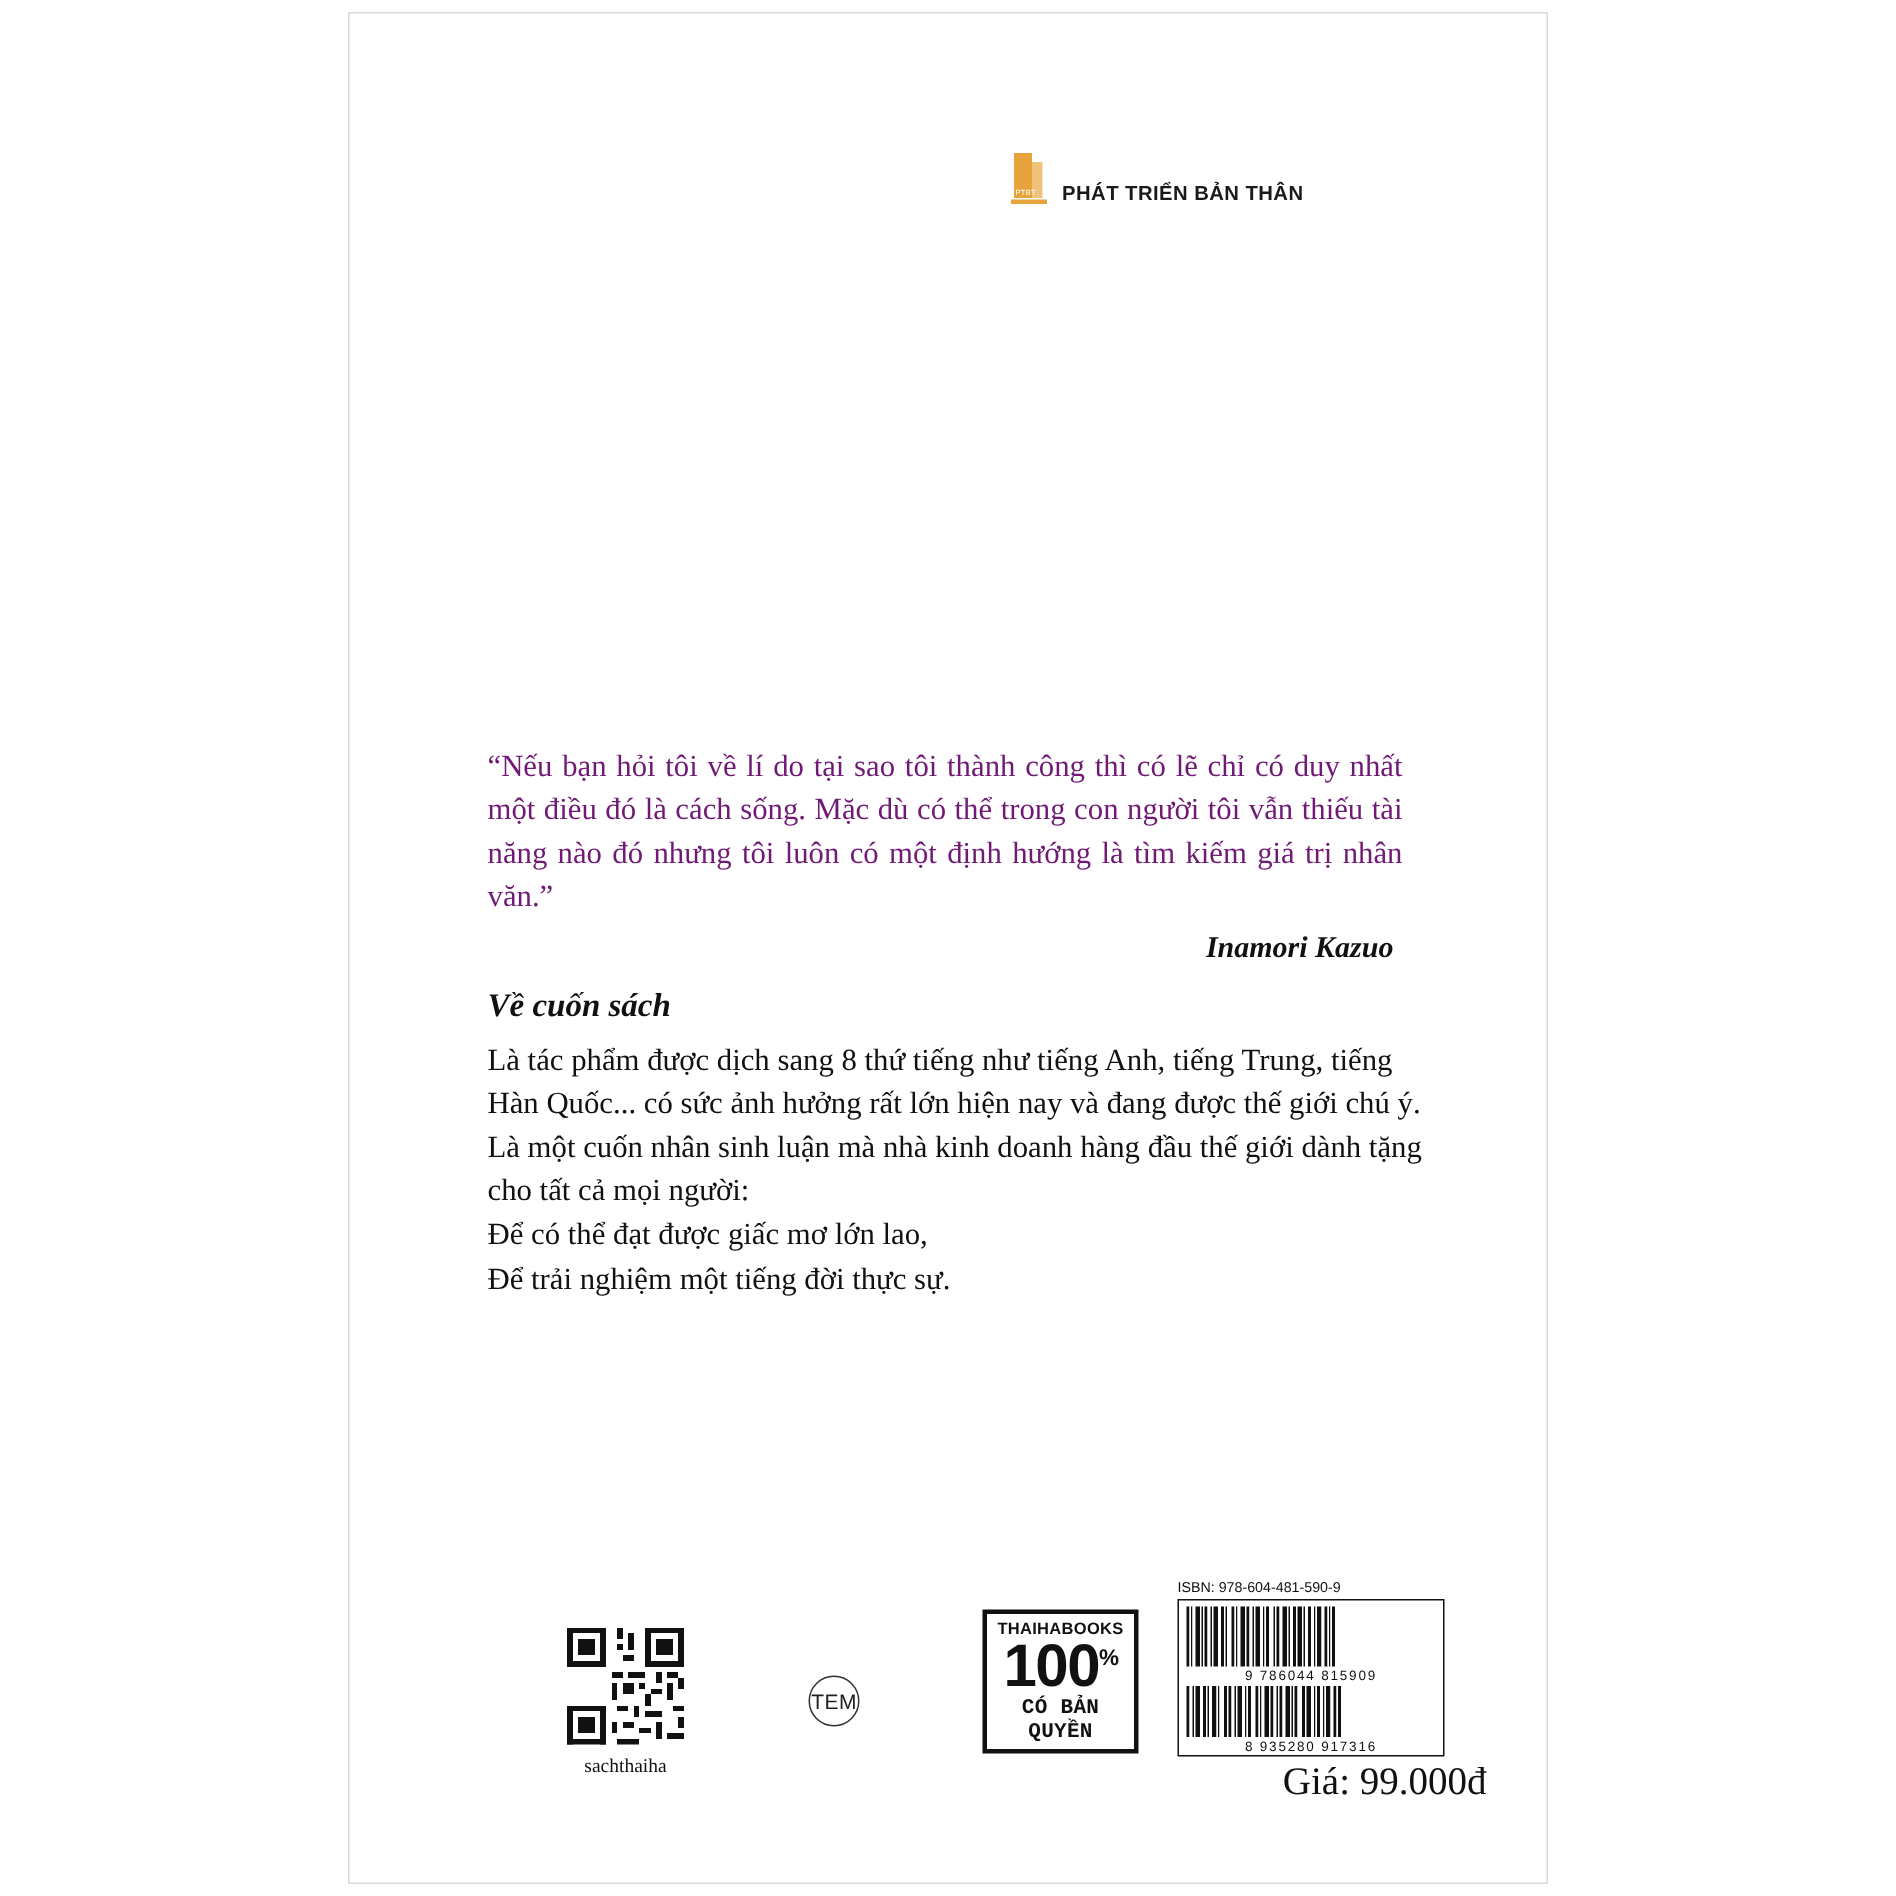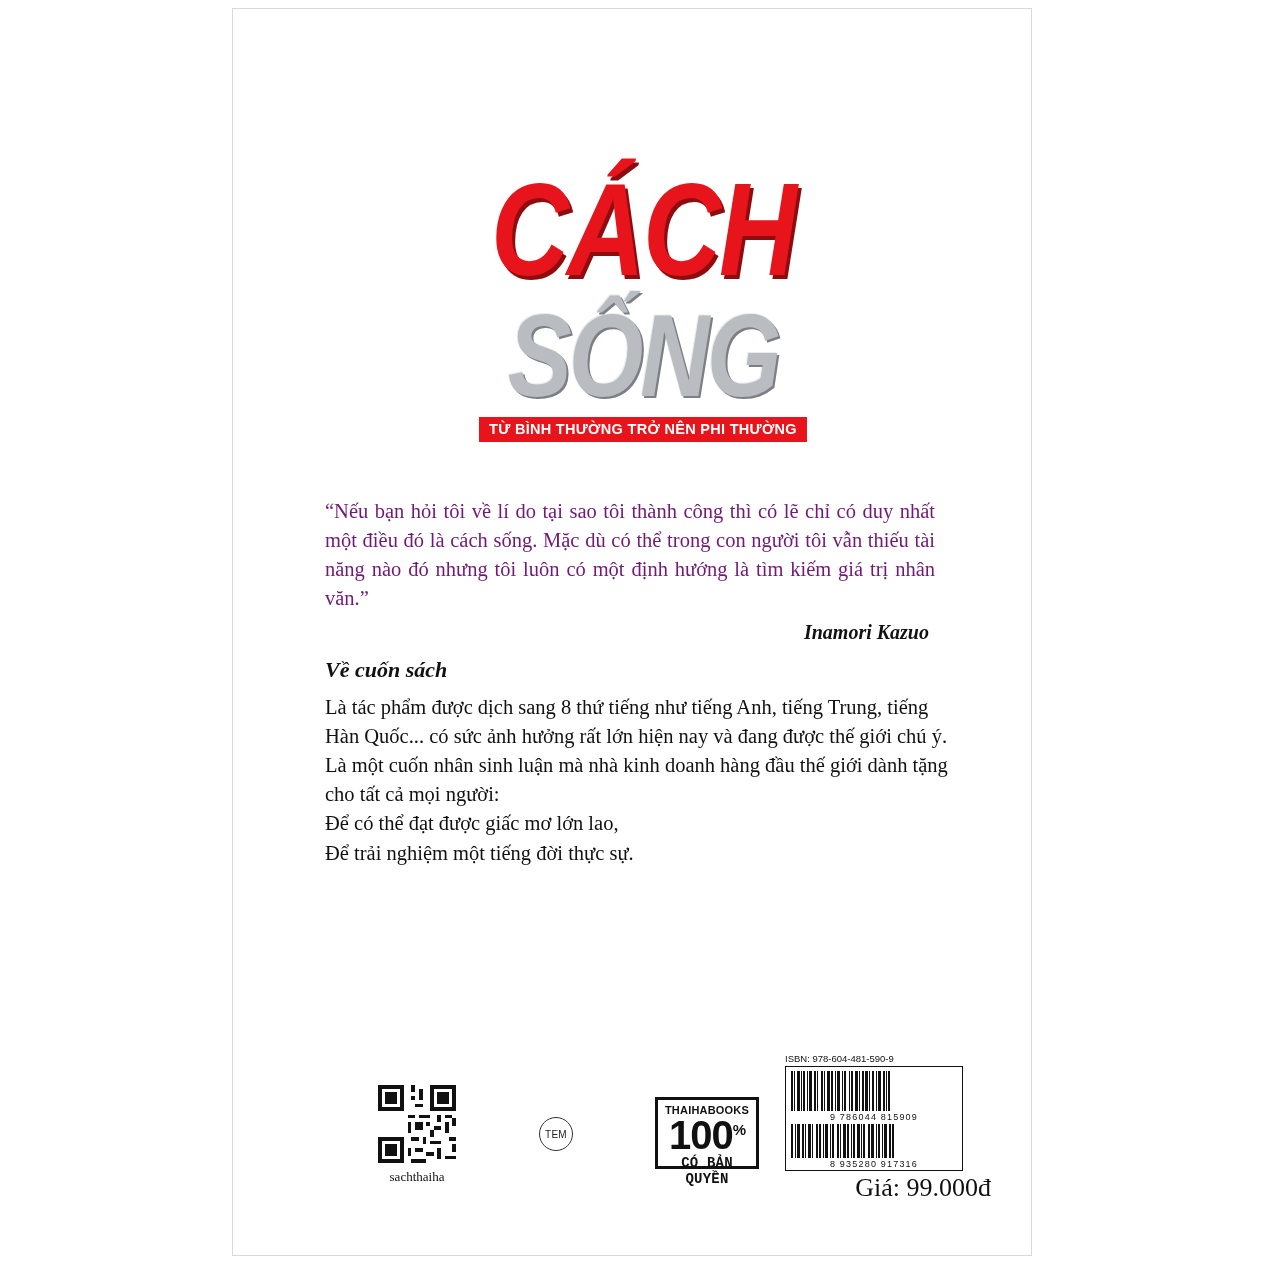--- a/index.html
+++ b/index.html
@@ -222,30 +222,30 @@
     left: 306px;
     bottom: 58px;
     width: 32px;
     height: 32px;
     border: 1px solid #333;
     border-radius: 50%;
     display: flex;
     align-items: center;
     justify-content: center;
     font-family: "Liberation Sans", sans-serif;
-    font-size: 10px;
+    font-size: 14px;
     color: #222;
     letter-spacing: 0.3px;
   }
   .copyright-badge {
     position: absolute;
     left: 422px;
     bottom: 40px;
     width: 104px;
-    height: 72px;
+    height: 96px;
     border: 3px solid #111;
     background: #ffffff;
     text-align: center;
     box-sizing: border-box;
     padding-top: 4px;
   }
   .cb-brand {
     font-family: "Liberation Sans", sans-serif;
     font-size: 11px;
     font-weight: bold;
@@ -316,26 +316,33 @@
     font-family: "Liberation Serif", serif;
     font-size: 26px;
     color: #111;
   }
 </style>
 </head>
 <body>
 
 <div id="book-back-cover">
 
-
-  <div class="title-block">
-    <div class="title-main">CÁCH</div>
-    <div class="title-sub">SỐNG</div>
-    <div class="title-tagline">TỪ BÌNH THƯỜNG TRỞ NÊN PHI THƯỜNG</div>
+  <div class="category-strip">
+    <div class="category-rule"></div>
+    <div class="category-inner">
+      <div class="cat-icon">
+        <div class="bk1"></div>
+        <div class="bk2"></div>
+        <div class="bkbase"></div>
+        <div class="lbl">PTBT</div>
+      </div>
+      <div class="category-label">PHÁT TRIỂN BẢN THÂN</div>
+    </div>
   </div>
+
 
   <div class="quote-block">
     <p class="quote-text">“Nếu bạn hỏi tôi về lí do tại sao tôi thành công thì có lẽ chỉ có duy nhất một điều đó là cách sống. Mặc dù có thể trong con người tôi vẫn thiếu tài năng nào đó nhưng tôi luôn có một định hướng là tìm kiếm giá trị nhân văn.”</p>
     <div class="quote-author">Inamori Kazuo</div>
   </div>
 
   <div class="about-block">
     <div class="about-heading">Về cuốn sách</div>
     <p class="about-line">Là tác phẩm được dịch sang 8 thứ tiếng như tiếng Anh, tiếng Trung, tiếng Hàn Quốc... có sức ảnh hưởng rất lớn hiện nay và đang được thế giới chú ý.</p>
     <p class="about-line">Là một cuốn nhân sinh luận mà nhà kinh doanh hàng đầu thế giới dành tặng cho tất cả mọi người:</p>

